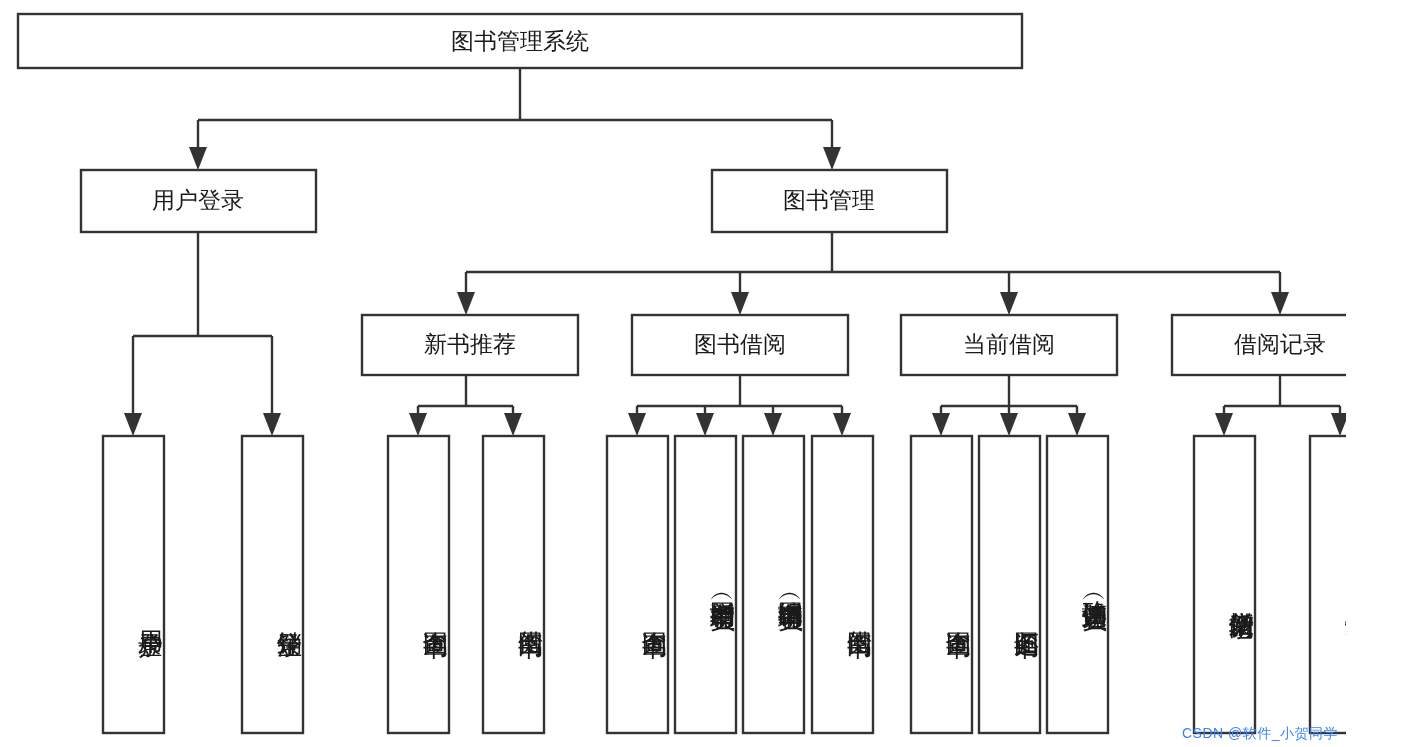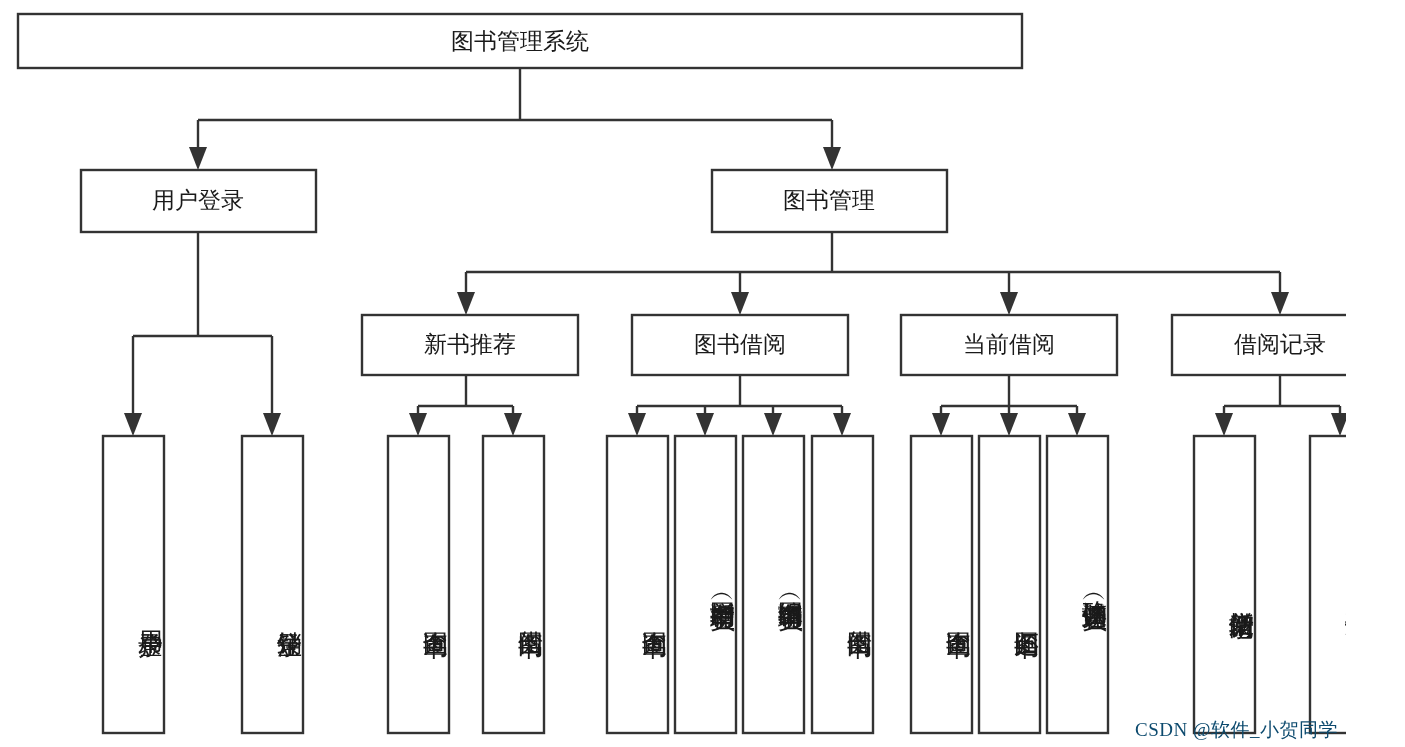--- a/index.html
+++ b/index.html
@@ -63,23 +63,23 @@
     align-items: flex-start;
     justify-content: center;
     text-align: center;
     pointer-events: none;
     overflow: hidden;
   }
   .watermark {
     position: absolute;
     right: 8px;
     bottom: 4px;
-    font-family: Liberation Serif, serif;
-    font-size: 19px;
-    color: #0c4a6e;
+    font-family: Liberation Sans, sans-serif;
+    font-size: 14px;
+    color: #3b82f6;
     letter-spacing: 0.5px;
     white-space: nowrap;
   }
 </style>
 </head>
 <body>
 
 <div id="diagram-root">
 
   <svg class="flow-svg" viewBox="0 0 1405 747" xmlns="http://www.w3.org/2000/svg">

